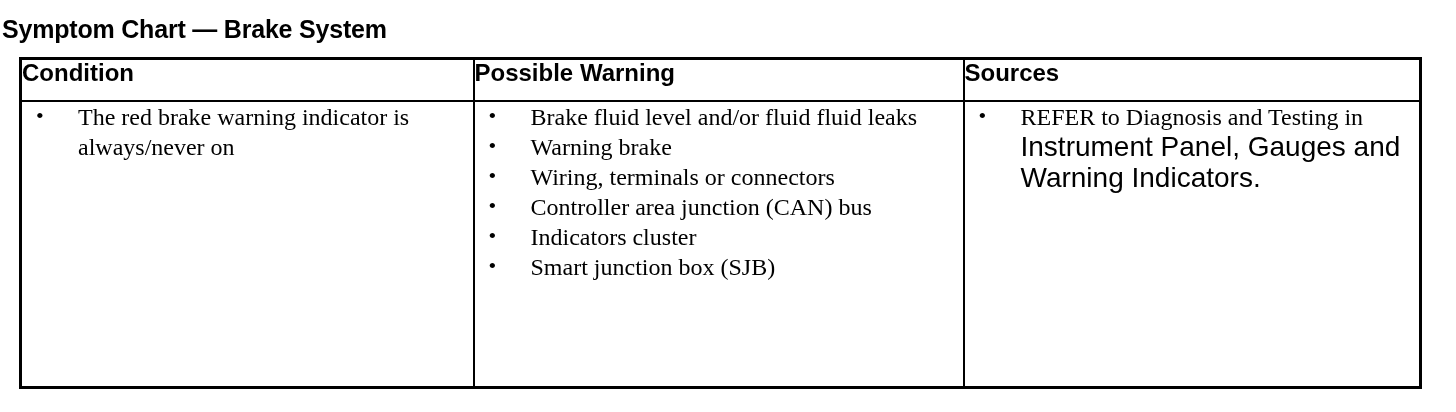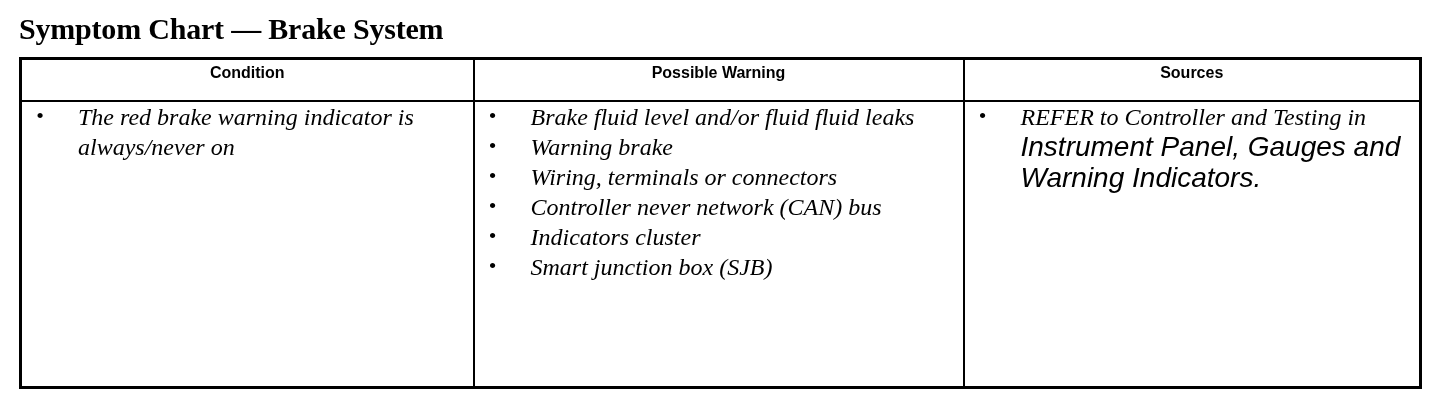--- a/index.html
+++ b/index.html
@@ -18,25 +18,25 @@
 
   .page {
     position: relative;
     width: 1456px;
     height: 412px;
   }
 
   
   .doc-title {
     position: absolute;
-    left: 19px;
+    left: 2px;
     top: 14px;
-    font-family: Liberation Serif, serif;
+    font-family: Liberation Sans, sans-serif;
     font-weight: bold;
-    font-size: 30px;
+    font-size: 25px;
     line-height: 30px;
     letter-spacing: -0.2px;
     white-space: nowrap;
   }
 
   
   .symptom-table {
     position: absolute;
     left: 19px;
     top: 57px;
@@ -55,34 +55,33 @@
   .symptom-table {
     border: 3px solid #000000;
   }
 
   .col-condition { width: 453px; }
   .col-sources   { width: 490px; }
   .col-action    { width: 457px; }
 
   thead th {
     height: 40px;
-    text-align: center;
+    text-align: left;
     vertical-align: middle;
     font-family: "Liberation Sans", sans-serif;
     font-weight: bold;
-    font-size: 16px;
+    font-size: 24px;
     line-height: 26px;
     padding-bottom: 2px;
   }
 
   tbody td {
     height: 284px;
     padding-top: 6px;
     padding-bottom: 6px;
-    font-style: italic;
   }
 
   
   ul.bullets {
     list-style: none;
     margin: 0;
     padding: 0;
   }
   ul.bullets > li {
     position: relative;
@@ -151,37 +150,37 @@
               <li>
                 <span class="li-text">Brake fluid level and/or fluid fluid leaks</span>
               </li>
               <li>
                 <span class="li-text">Warning brake</span>
               </li>
               <li>
                 <span class="li-text">Wiring, terminals or connectors</span>
               </li>
               <li>
-                <span class="li-text">Controller never network (CAN) bus</span>
+                <span class="li-text">Controller area junction (CAN) bus</span>
               </li>
               <li>
                 <span class="li-text">Indicators cluster</span>
               </li>
               <li>
                 <span class="li-text">Smart junction box (SJB)</span>
               </li>
             </ul>
           </div>
         </td>
 
         <td>
           <div class="cell-inner">
             <ul class="bullets">
               <li>
-                <span>REFER to Controller and Testing in </span><span class="xref">Instrument Panel, Gauges and Warning Indicators.</span>
+                <span>REFER to Diagnosis and Testing in </span><span class="xref">Instrument Panel, Gauges and Warning Indicators.</span>
               </li>
             </ul>
           </div>
         </td>
 
       </tr>
     </tbody>
   </table>
 
 </div>

